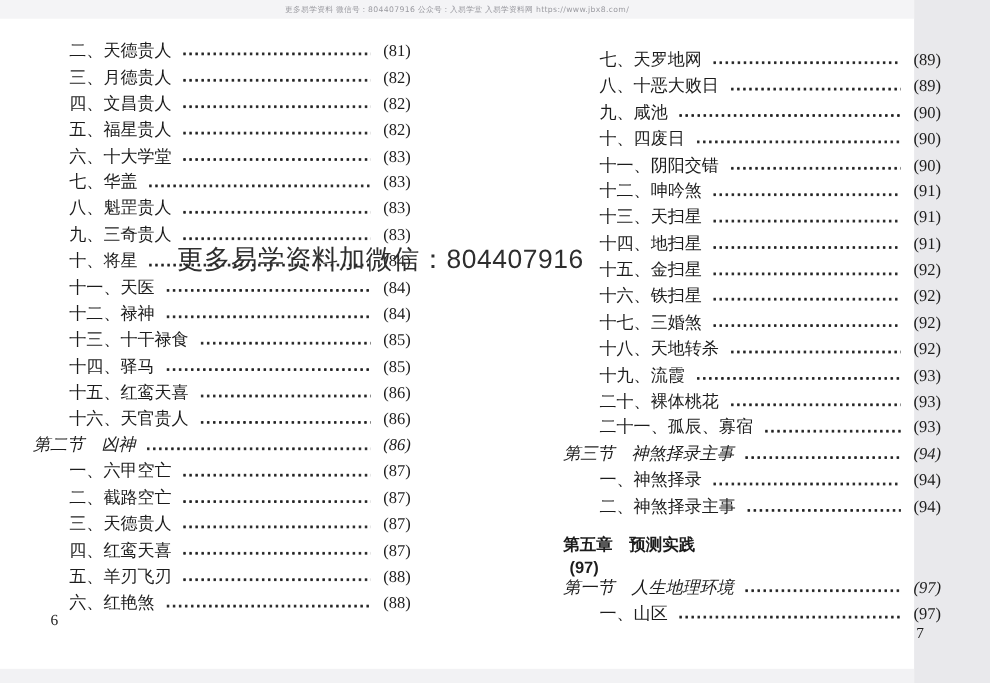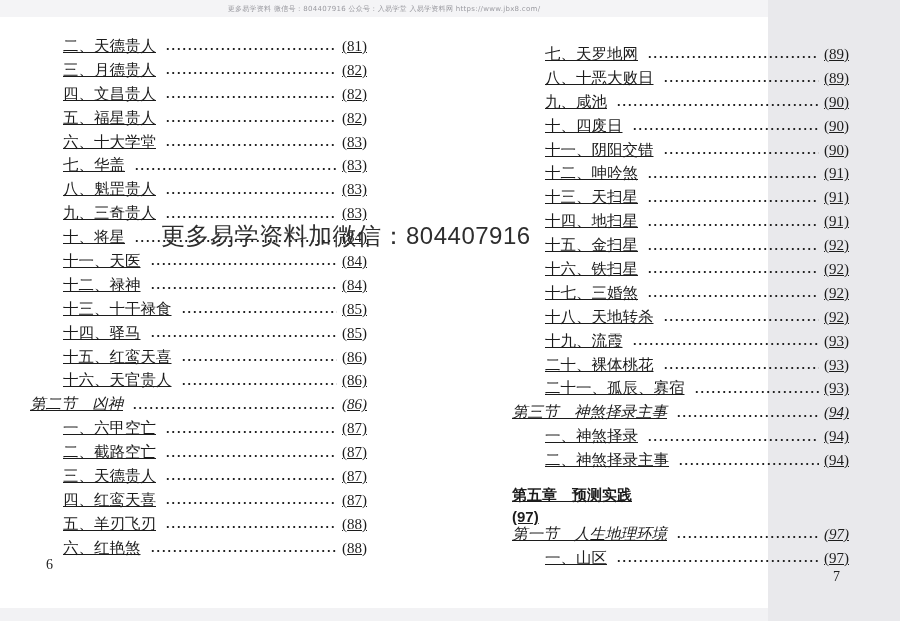--- a/index.html
+++ b/index.html
@@ -1,49 +1,49 @@
 <!DOCTYPE html>
 <html><head>
 <meta charset="utf-8">
 <style>
   html,body { margin:0; padding:0; }
   body { width:900px; height:621px; overflow:hidden; background:#e9e9ec; }
   .page {
-    position:relative; width:768px; height:621px; background:#ffffff;
+    position:relative; width:831px; height:621px; background:#ffffff;
     font-family:"Liberation Serif","DejaVu Serif",serif; color:#1c1c1c;
   }
   .top-band {
     position:absolute; top:0; left:0; right:0; height:17px;
     background:#f4f4f6; display:flex; align-items:center; justify-content:center;
   }
   .header-text {
     font-size:7px; color:#9a9aa0; letter-spacing:0.3px; white-space:nowrap;
     font-family:"DejaVu Sans","Liberation Sans",sans-serif;
   }
   .bottom-band {
     position:absolute; bottom:0; left:0; right:0; height:13px; background:#f2f2f4;
   }
-  .column { position:absolute; width:350px;text-decoration:underline; }
+  .column { position:absolute; width:350px; }
   .column.left  { left:30px;  top:36px; }
   .column.right { left:512px; top:44px; }
   .row { display:flex; align-items:baseline; height:23.9px; font-size:15.5px; }
   .row.item { padding-left:33px; }
   .row.section { font-style:italic; }
   .row.chapter {
     font-weight:bold; font-style:normal; margin-top:12px;
     font-family:"Liberation Sans","DejaVu Sans",sans-serif; font-size:15px;flex-direction:column;
   }
   .row.chapter + .row.section { margin-top:14px; }
   .title { white-space:nowrap; }
   .dots {
     flex:1; height:6px; align-self:center; margin:3px 5px 0 9px;
     background-image:radial-gradient(circle, #222 1.1px, transparent 1.45px);
     background-size:5.5px 6px; background-position:left center; background-repeat:repeat-x;
   }
-  .pg { min-width:38px; text-align:left; white-space:nowrap; font-size:15px; }
+  .pg { min-width:38px; text-align:center; white-space:nowrap; font-size:15px; }
   .watermark {
     position:absolute; left:161px; top:220px; white-space:nowrap;
     font-size:24px; color:#2e2e2e; letter-spacing:0.5px;
     font-family:"Liberation Sans","DejaVu Sans",sans-serif;
   }
   .pagenum { position:absolute; font-size:14px; color:#1c1c1c; }
   .pagenum-left  { left:46px;  top:557px; }
   .pagenum-right { left:833px; top:569px; }
 </style>
 </head>

